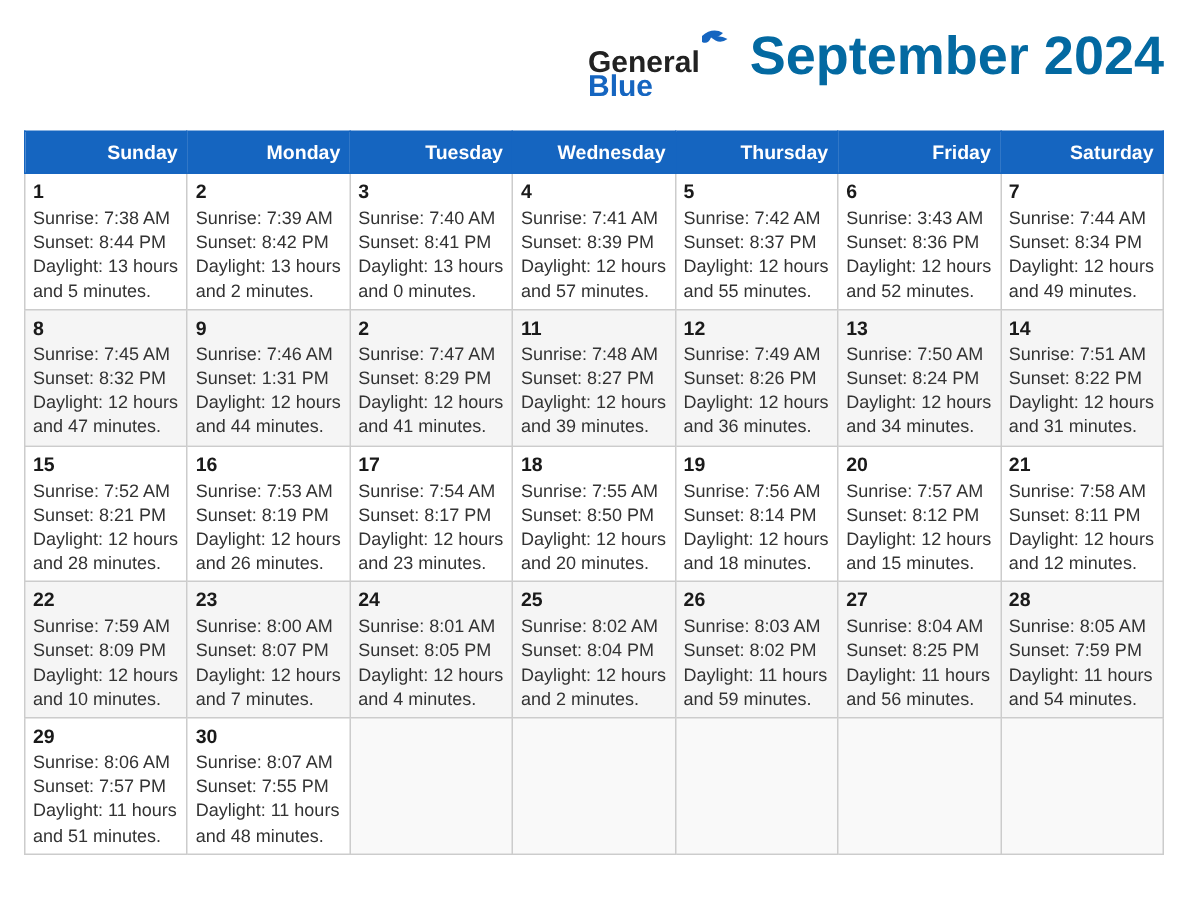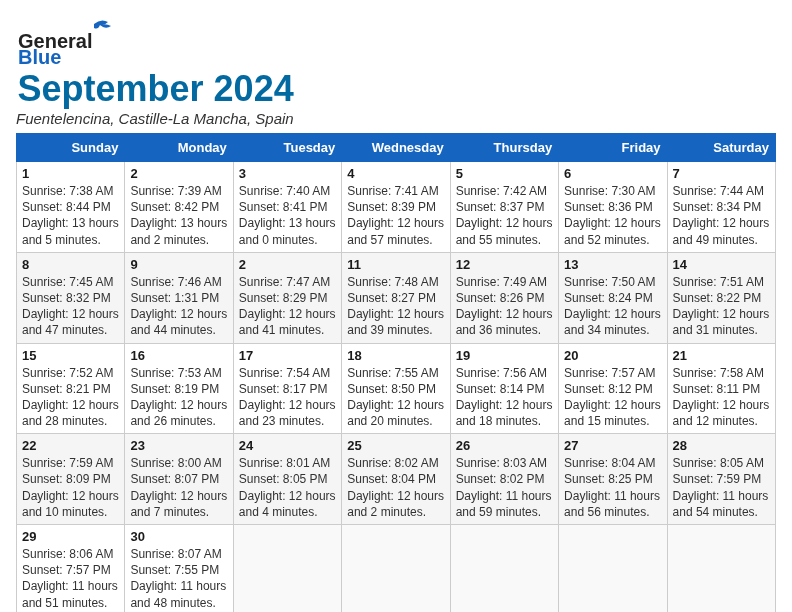--- a/index.html
+++ b/index.html
@@ -7,22 +7,21 @@
       font-family: Arial, sans-serif;
       background: #fff;
       width: 792px;
       min-height: 612px;
       padding: 16px;
     }
     .header-area {
       display: flex;
       justify-content: flex-end;
       align-items: flex-start;
-      margin-bottom: 6px;
-      flex-direction: column;
+      margin-bottom: 18px;
     }
     .title-area {
       text-align: right;
     }
     .month-title {
       font-size: 36px;
       font-weight: bold;
       color: #0369a1;
     }
     .subtitle {
@@ -90,21 +89,20 @@
         <path d="M84 9 Q90 7 95 10 Q91 13 87 11 Z" fill="#1565c0"></path>
 
         <text x="2" y="32" font-family="Arial" font-size="20" font-weight="bold" fill="#222">General</text>
 
         <text x="2" y="48" font-family="Arial" font-size="20" font-weight="bold" fill="#1565c0">Blue</text>
       </svg>
     </div>
   </div>
   <div class="title-area">
     <div class="month-title">September 2024</div>
-    <div class="subtitle">Fuentelencina, Castille-La Mancha, Spain</div>
   </div>
 </div>
 
 <table class="calendar">
   <thead>
     <tr>
     <th>Sunday</th>
         <th>Monday</th>
         <th>Tuesday</th>
         <th>Wednesday</th>
@@ -156,21 +154,21 @@
         <div class="day-info">
           <span>Sunrise: 7:42 AM</span><br>
           <span>Sunset: 8:37 PM</span><br>
           <span>Daylight: 12 hours
  and 55 minutes.</span>
         </div>
       </td>
         <td>
         <span class="day-number">6</span>
         <div class="day-info">
-          <span>Sunrise: 7:30 AM</span><br>
+          <span>Sunrise: 3:43 AM</span><br>
           <span>Sunset: 8:36 PM</span><br>
           <span>Daylight: 12 hours
  and 52 minutes.</span>
         </div>
       </td>
         <td>
         <span class="day-number">7</span>
         <div class="day-info">
           <span>Sunrise: 7:44 AM</span><br>
           <span>Sunset: 8:34 PM</span><br>

